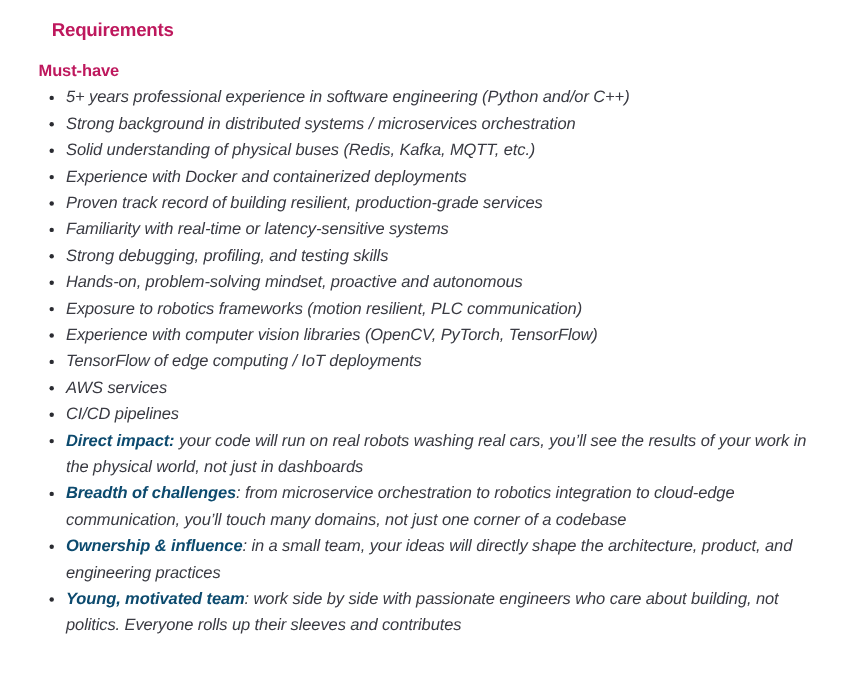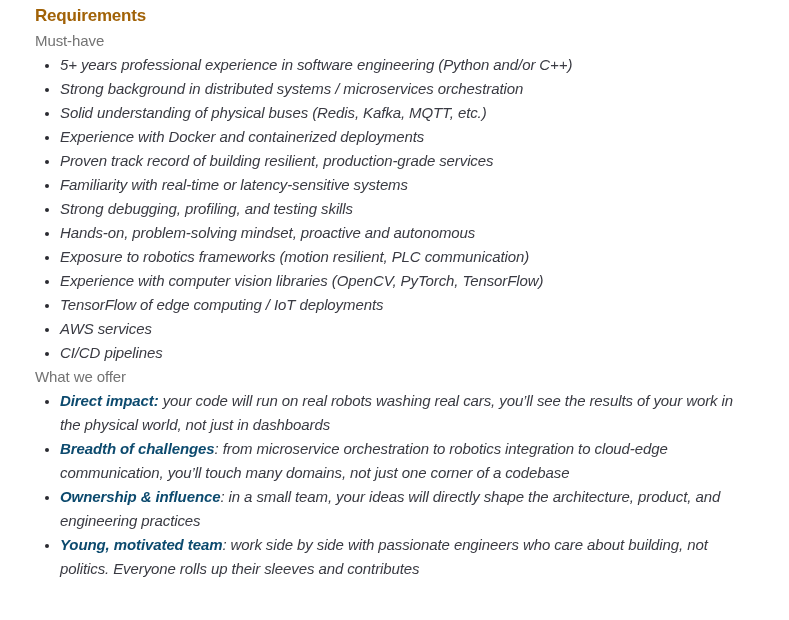--- a/index.html
+++ b/index.html
@@ -11,34 +11,34 @@
     width: 789px;
     height: 620px;
     overflow: hidden;
     font-family: "Liberation Sans", sans-serif;
     color: #393a42;
   }
   main {
     padding: 3px 46px 0 35px;
   }
   .page-title {
-    margin: 0;
+    margin: 12px;
     font-size: 17px;
     font-weight: 700;
     line-height: 26px;
     letter-spacing: -0.2px;
-    color: #a16207;
+    color: #be185d;
   }
   .section-subheading {
     margin: 0;
     font-size: 15px;
-    font-weight: 400;
+    font-weight: 700;
     line-height: 24px;
     letter-spacing: -0.1px;
-    color: #737373;
+    color: #be185d;
   }
   ul.bullet-list {
     margin: 0;
     padding: 0 0 0 25px;
     list-style: disc outside;
     font-style: italic;
   }
   ul.bullet-list li {
     font-size: 15px;
     line-height: 24px;
@@ -89,21 +89,20 @@
 
   <li><span>TensorFlow of edge computing / IoT deployments</span></li>
 
   <li><span>AWS services</span></li>
 
   <li><span>CI/CD pipelines</span></li>
 </ul>
   </section>
 
   <section>
-    <h3 class="section-subheading">What we offer</h3>
     <ul class="bullet-list">
   <li><strong>Direct impact:</strong><span> your code will run on real robots washing real cars, you’ll see the results of your work in the physical world, not just in dashboards</span></li>
 
   <li><strong>Breadth of challenges</strong><span>: from microservice orchestration to robotics integration to cloud-edge communication, you’ll touch many domains, not just one corner of a codebase</span></li>
 
   <li><strong>Ownership &amp; influence</strong><span>: in a small team, your ideas will directly shape the architecture, product, and engineering practices</span></li>
 
   <li><strong>Young, motivated team</strong><span>: work side by side with passionate engineers who care about building, not politics. Everyone rolls up their sleeves and contributes</span></li>
 </ul>
   </section>

